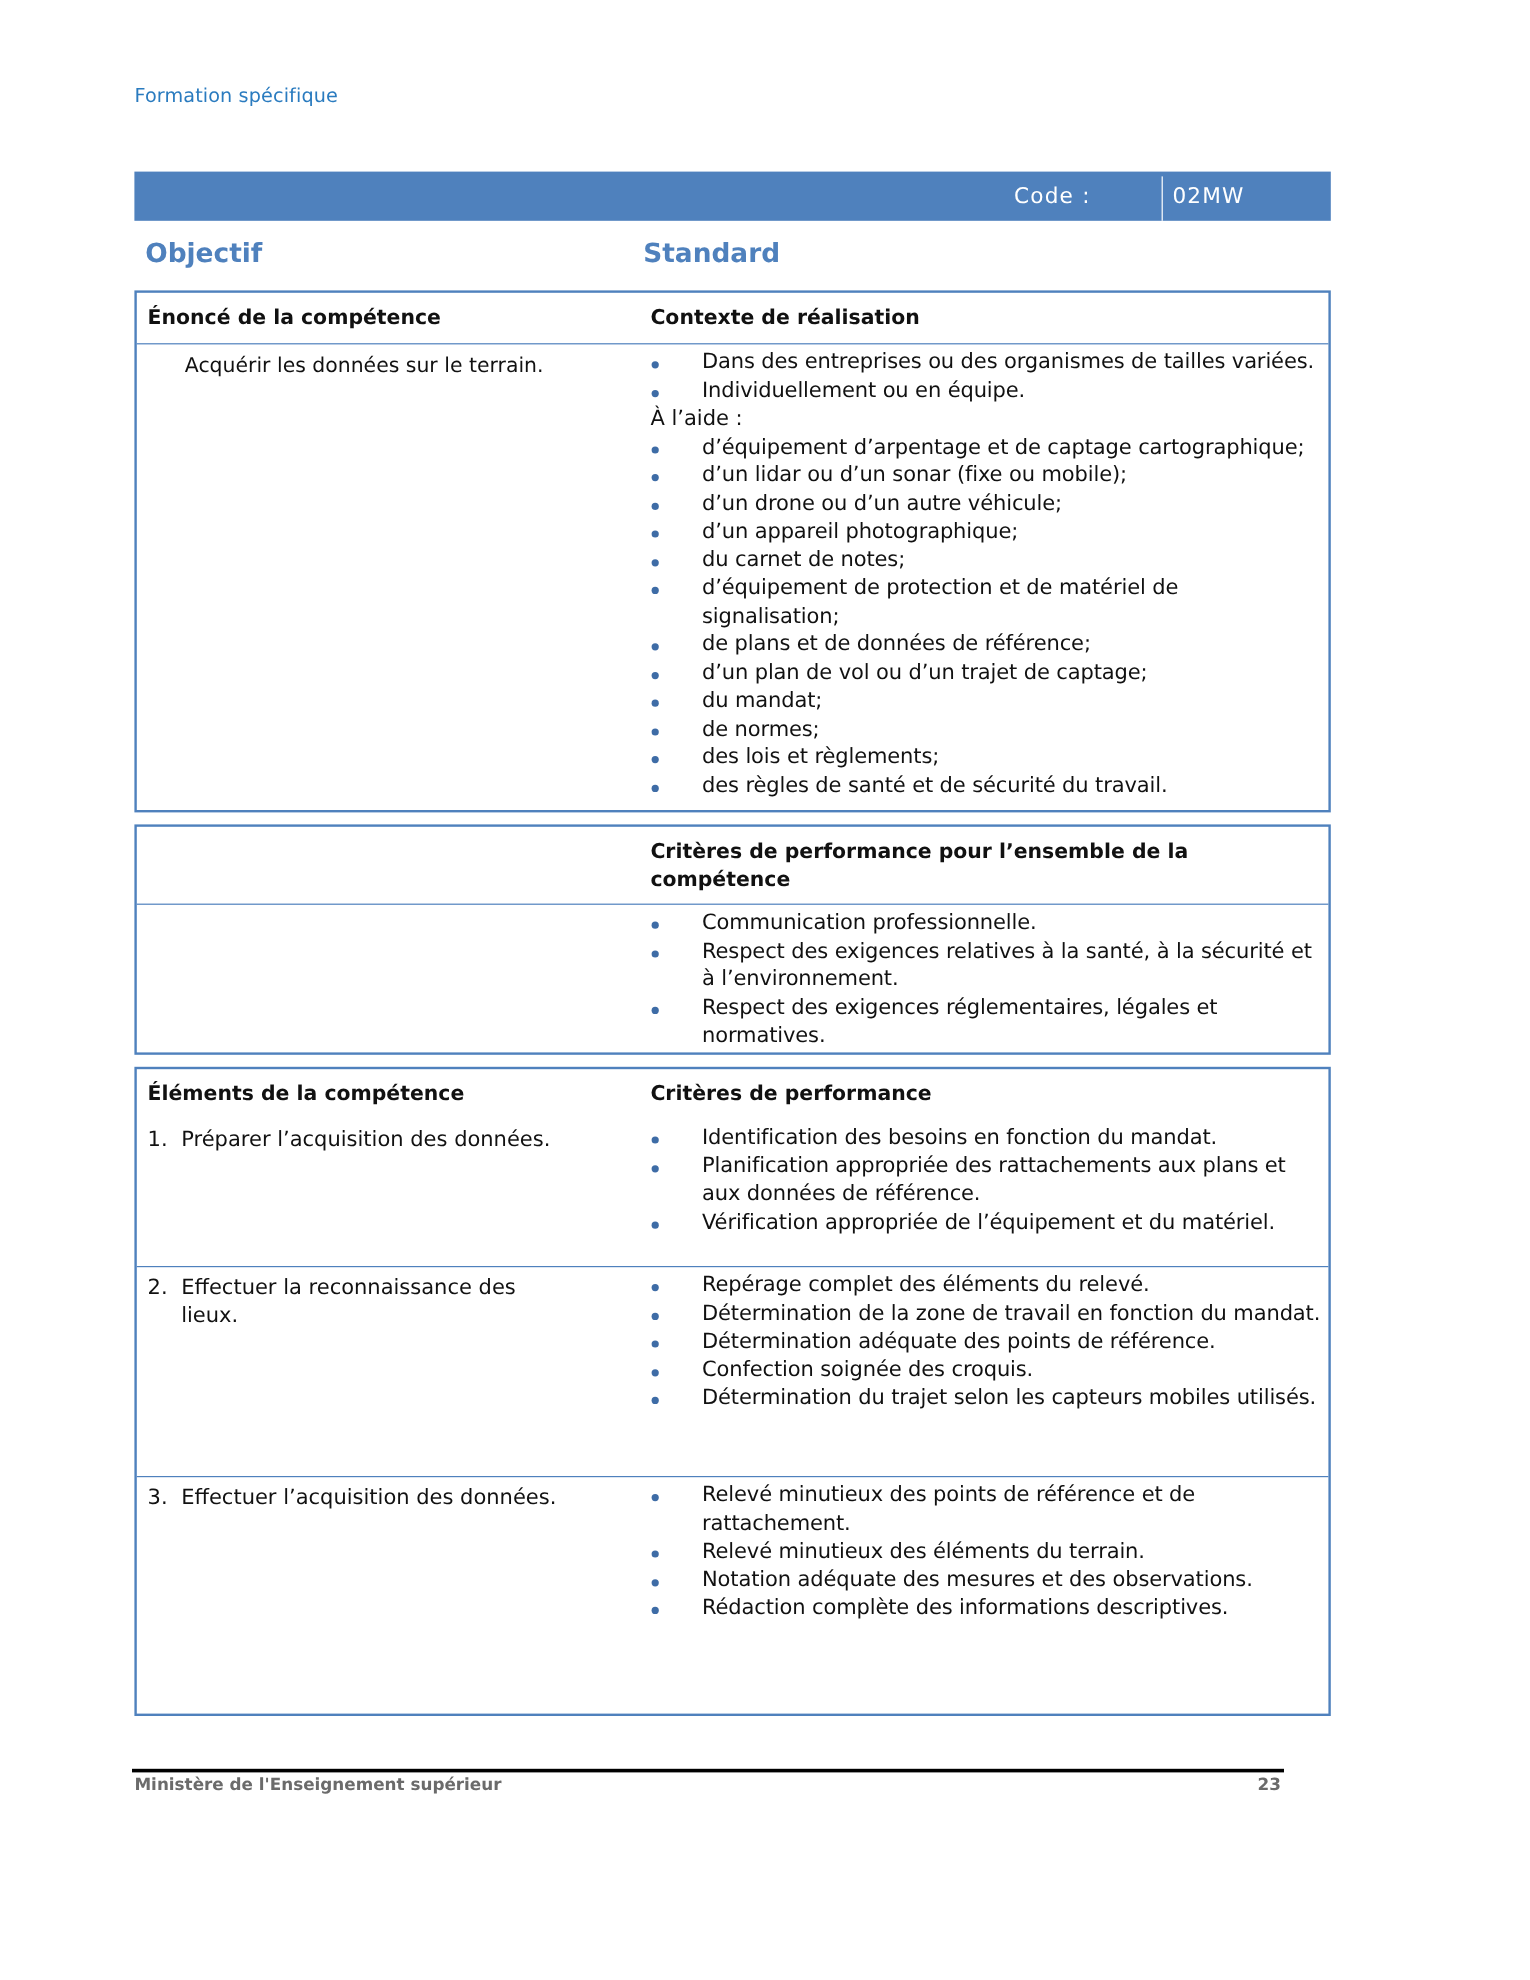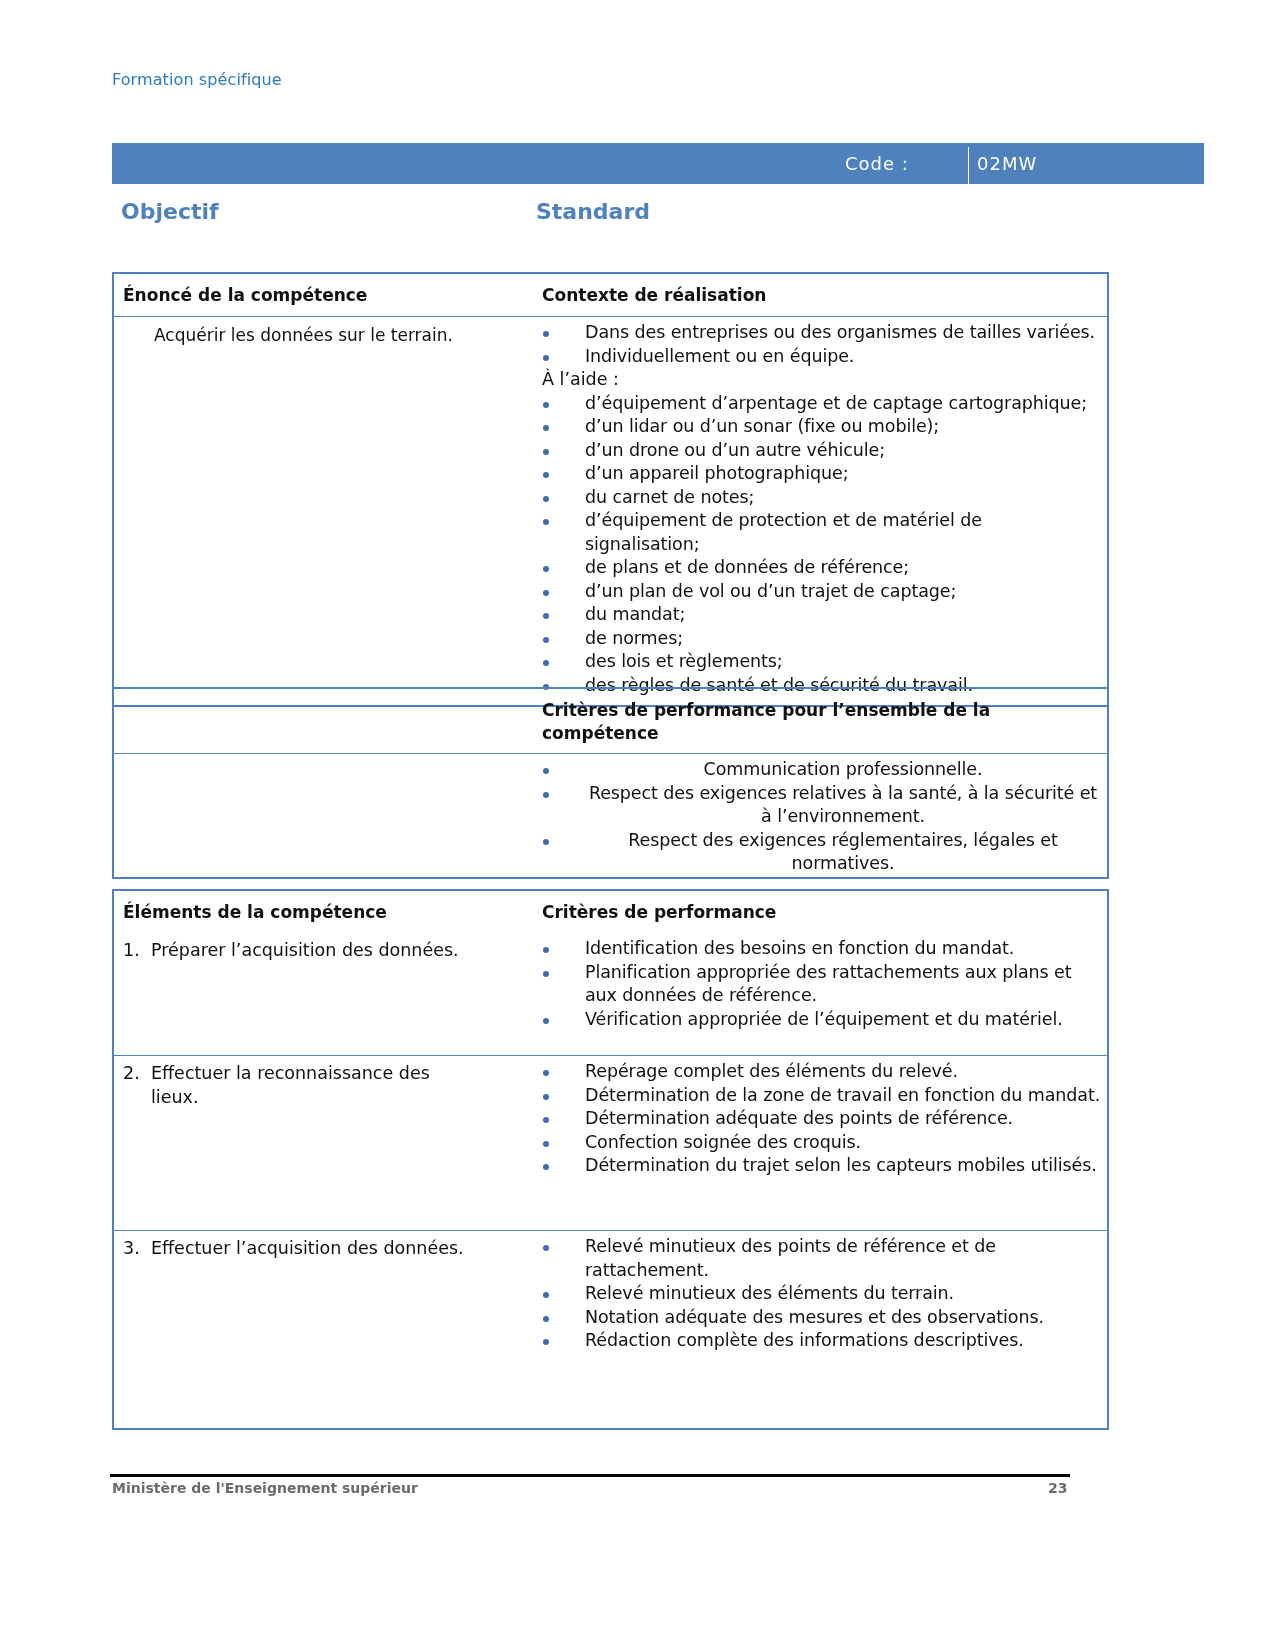--- a/index.html
+++ b/index.html
@@ -1,18 +1,18 @@
 <!DOCTYPE html>
 <html><head>
   <meta charset="utf-8">
   <style>
     html, body { margin: 0; padding: 0; background: #ffffff; }
     body { width: 1275px; height: 1650px; position: relative; font-family: "DejaVu Sans", sans-serif; color: #111; overflow: hidden; }
     .running-head { position: absolute; left: 112px; top: 70px; font-size: 16px; color: #2a7bbf; letter-spacing: 0.1px; }
-    .code-bar { position: absolute; left: 112px; top: 143px; width: 1092px; height: 41px; background: #4f81bd; }
+    .code-bar { position: absolute; left: 112px; top: 143px; width: 997px; height: 41px; background: #4f81bd; }
     .code-bar .code-label { position: absolute; left: 733px; top: 10px; font-size: 18px; color: #ffffff; letter-spacing: 1px; }
     .code-bar .code-sep { position: absolute; left: 856px; top: 4px; width: 1px; height: 37px; background: #ffffff; }
     .code-bar .code-value { position: absolute; left: 865px; top: 10px; font-size: 18px; color: #ffffff; letter-spacing: 1px; }
     .col-head { position: absolute; top: 199px; font-size: 22px; font-weight: bold; color: #4f81bd; }
     .col-head.left { left: 121px; }
     .col-head.right { left: 536px; }
 
     .box { position: absolute; left: 112px; width: 993px; border: 2px solid #4f81bd; }
     .row { display: flex; border-top: 1px solid #4f81bd; }
     .row:first-child { border-top: none; }
@@ -38,21 +38,21 @@
 
 <div class="code-bar">
   <span class="code-label">Code :</span>
   <span class="code-sep"></span>
   <span class="code-value">02MW</span>
 </div>
 
 <div class="col-head left">Objectif</div>
 <div class="col-head right">Standard</div>
 
-<div class="box" style="top:242px; height:431px;margin-top:30px;">
+<div class="box" style="top:242px; height:431px;">
   <div class="row">
     <div class="cell-l hdr">Énoncé de la compétence</div>
     <div class="cell-r hdr">Contexte de réalisation</div>
   </div>
   <div class="row">
     <div class="cell-l txt" style="padding-top:7px;padding-left:40px;">Acquérir les données sur le terrain.</div>
     <div class="cell-r" style="padding-top:4px;">
       <ul class="bl" id="ctx-list">
           <li><span class="dot"></span><span>Dans des entreprises ou des organismes de tailles variées.</span></li>
           <li><span class="dot"></span><span>Individuellement ou en équipe.</span></li>
@@ -76,21 +76,21 @@
   </div>
 </div>
 
 <div class="box" style="top:687px; height:188px;">
   <div class="row">
     <div class="cell-l hdr"></div>
     <div class="cell-r hdr" style="padding-top:10px; padding-bottom:8px;">Critères de performance pour l’ensemble de la compétence</div>
   </div>
   <div class="row">
     <div class="cell-l"></div>
-    <div class="cell-r" style="padding-top:4px;text-align:center;">
+    <div class="cell-r" style="padding-top:4px;">
       <ul class="bl" id="global-list">
           <li><span class="dot"></span><span>Communication professionnelle.</span></li>
           <li><span class="dot"></span><span>Respect des exigences relatives à la santé, à la sécurité et à l’environnement.</span></li>
           <li><span class="dot"></span><span>Respect des exigences réglementaires, légales et normatives.</span></li>
         </ul>
     </div>
   </div>
 </div>
 
 <div class="box" style="top:889px; height:537px;">

